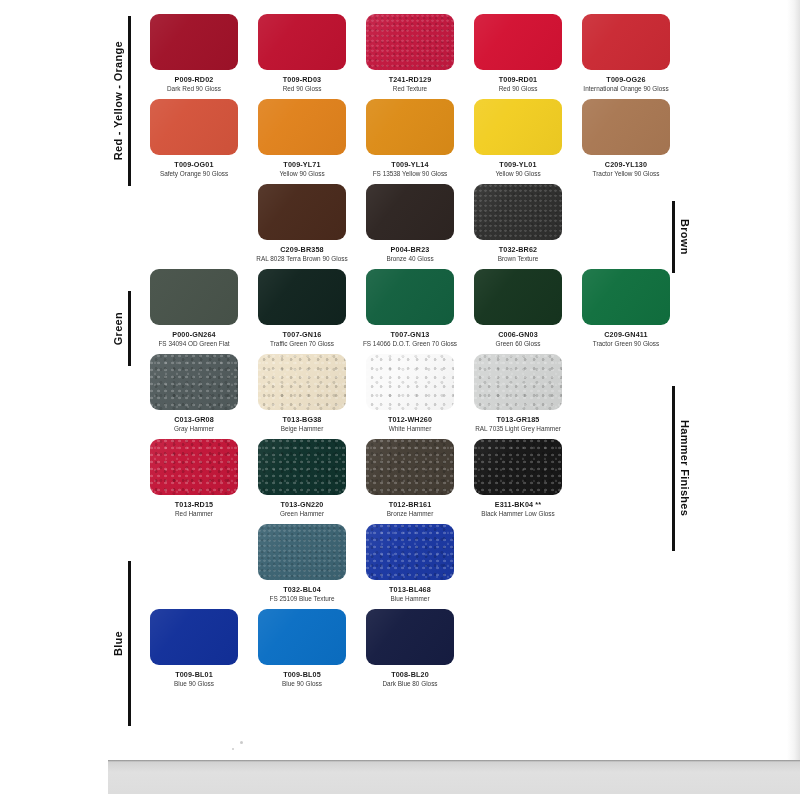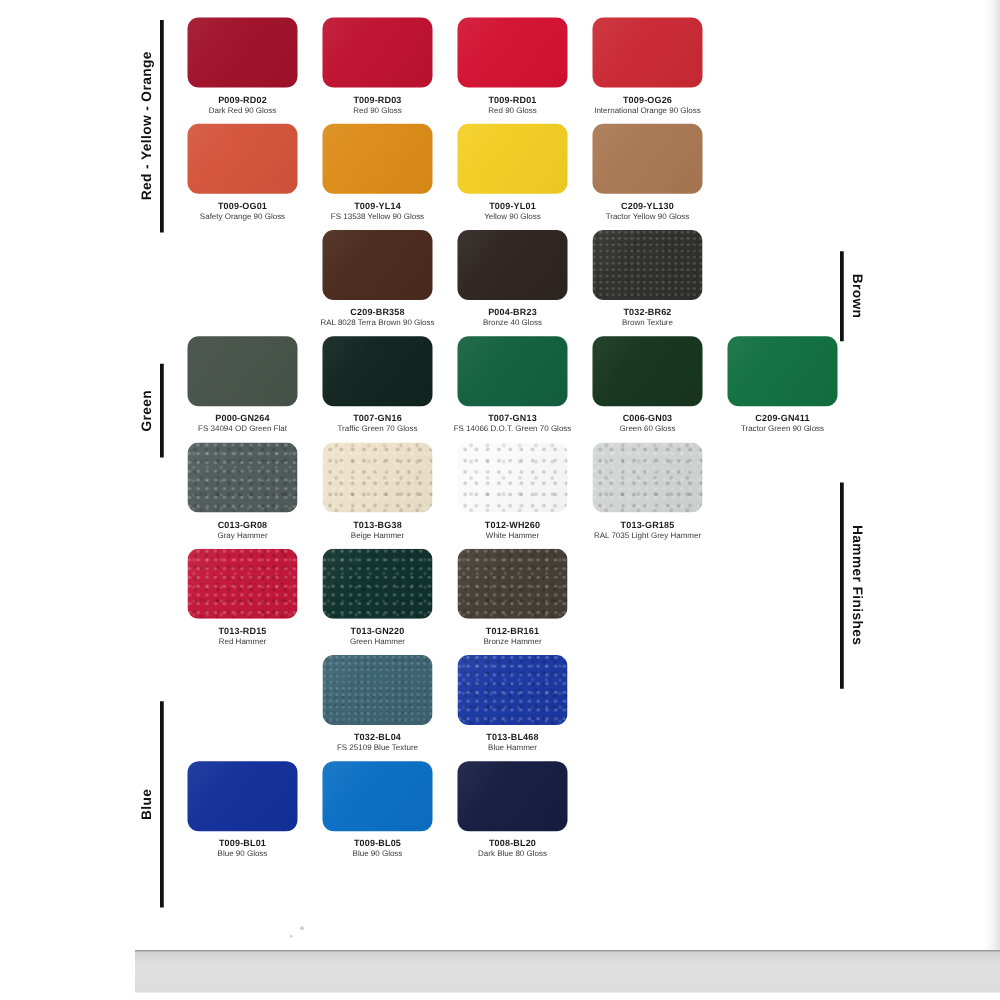--- a/index.html
+++ b/index.html
@@ -191,37 +191,47 @@
           <div class="chip " style="background-color: rgb(160, 18, 41);"></div>
           <div class="code">P009-RD02</div>
           <div class="desc">Dark Red 90 Gloss</div>
         </div>
         <div class="cell">
           <div class="chip " style="background-color: rgb(190, 18, 48);"></div>
           <div class="code">T009-RD03</div>
           <div class="desc">Red 90 Gloss</div>
         </div>
         <div class="cell">
+          <div class="chip tex-texture" style="background-color: rgb(194, 24, 63);"></div>
+          <div class="code">T241-RD129</div>
+          <div class="desc">Red Texture</div>
+        </div>
+        <div class="cell">
           <div class="chip " style="background-color: rgb(211, 18, 51);"></div>
           <div class="code">T009-RD01</div>
           <div class="desc">Red 90 Gloss</div>
         </div>
         <div class="cell">
           <div class="chip " style="background-color: rgb(202, 42, 52);"></div>
           <div class="code">T009-OG26</div>
           <div class="desc">International Orange 90 Gloss</div>
         </div>
       </div>
       <div class="row">
         <div class="cell">
           <div class="chip " style="background-color: rgb(212, 84, 60);"></div>
           <div class="code">T009-OG01</div>
           <div class="desc">Safety Orange 90 Gloss</div>
         </div>
         <div class="cell">
+          <div class="chip " style="background-color: rgb(224, 130, 29);"></div>
+          <div class="code">T009-YL71</div>
+          <div class="desc">Yellow 90 Gloss</div>
+        </div>
+        <div class="cell">
           <div class="chip " style="background-color: rgb(220, 140, 24);"></div>
           <div class="code">T009-YL14</div>
           <div class="desc">FS 13538 Yellow 90 Gloss</div>
         </div>
         <div class="cell">
           <div class="chip " style="background-color: rgb(242, 206, 35);"></div>
           <div class="code">T009-YL01</div>
           <div class="desc">Yellow 90 Gloss</div>
         </div>
         <div class="cell">
@@ -315,20 +325,25 @@
         <div class="cell">
           <div class="chip tex-hammer" style="background-color: rgb(15, 50, 44);"></div>
           <div class="code">T013-GN220</div>
           <div class="desc">Green Hammer</div>
         </div>
         <div class="cell">
           <div class="chip tex-hammer" style="background-color: rgb(69, 62, 53);"></div>
           <div class="code">T012-BR161</div>
           <div class="desc">Bronze Hammer</div>
         </div>
+        <div class="cell">
+          <div class="chip tex-hammer" style="background-color: rgb(23, 23, 23);"></div>
+          <div class="code">E311-BK04 **</div>
+          <div class="desc">Black Hammer Low Gloss</div>
+        </div>
       </div>
       <div class="row">
         <div class="cell">
           <div class="chip  is-empty"></div>
           <div class="code"></div>
           <div class="desc"></div>
         </div>
         <div class="cell">
           <div class="chip tex-texture" style="background-color: rgb(60, 99, 114);"></div>
           <div class="code">T032-BL04</div>

